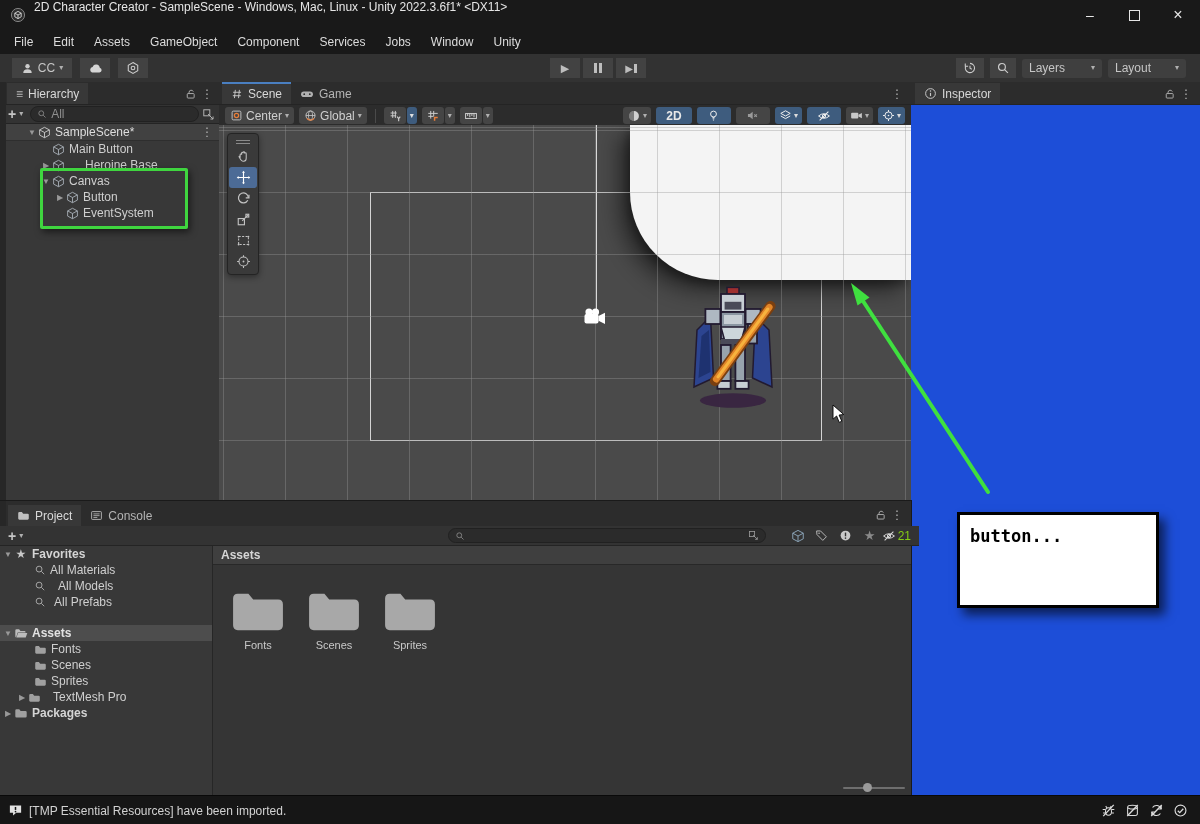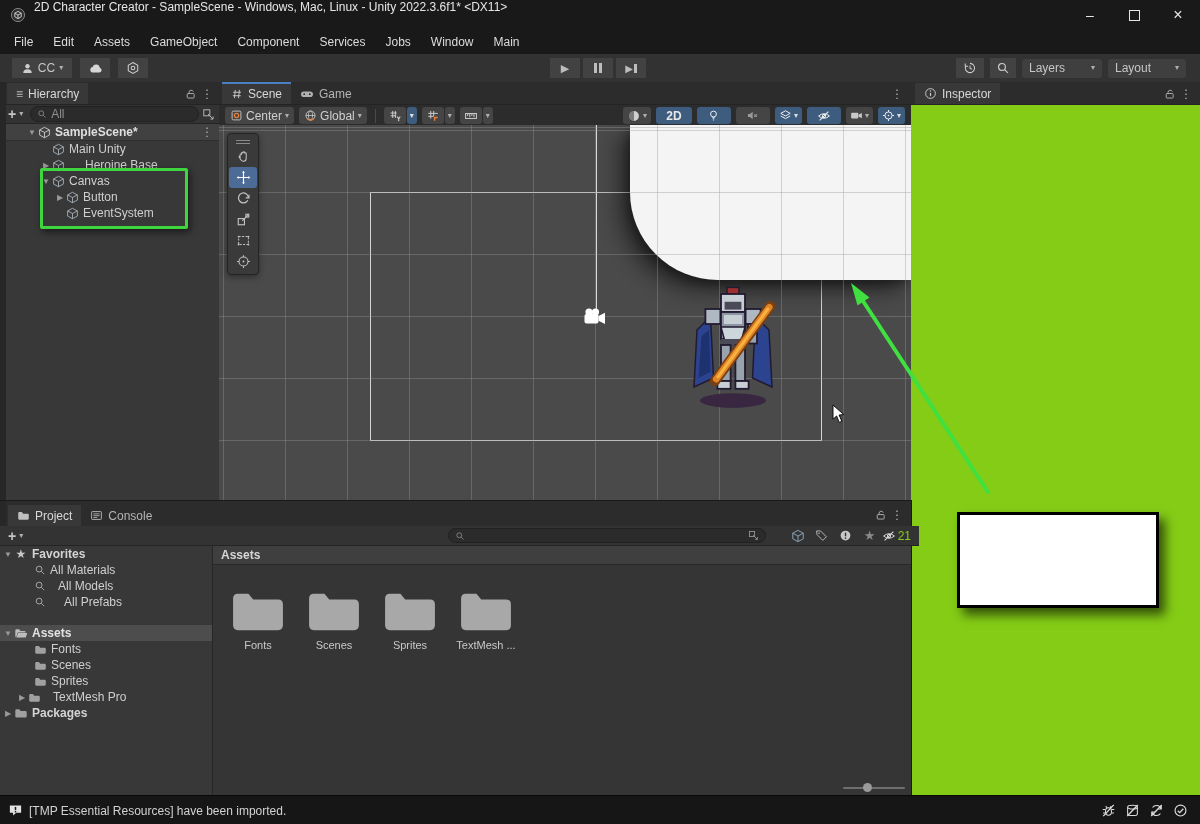--- a/index.html
+++ b/index.html
@@ -68,21 +68,21 @@
   .ppanel{left:0;top:500px;width:911px;height:295px;background:#383838;border-top:1px solid #1a1a1a;border-right:1px solid #1a1a1a}
   .ptoolbar{left:0;top:25px;width:911px;height:19px;background:#333;border-bottom:1px solid #242424}
   .pbody-left{left:0;top:45px;width:212px;height:250px;background:#383838}
   .pbody-right{left:213px;top:45px;width:698px;height:250px;background:#353535}
   .crumb{height:18px;background:#3f3f3f;border-bottom:1px solid #282828;display:flex;align-items:center;padding:0 8px;color:#d6d6d6;font-weight:bold}
   .tile{width:66px;display:flex;flex-direction:column;align-items:center;gap:6px}
   .tile .lbl{font-size:11px;color:#c9c9c9;white-space:nowrap}
   .sel-row{background:#4d4d4d}
 
   
-  .ipanel{left:911px;top:82px;width:289px;height:713px;background:#84cc16}
+  .ipanel{left:911px;top:82px;width:289px;height:713px;background:#1d4ed8}
 
   
   .statusbar{left:0;top:795px;width:1200px;height:29px;background:#161616;border-top:1px solid #090909;display:flex;align-items:center;color:#d2d2d2}
 
   
   .note{left:957px;top:512px;width:176px;height:74px;background:#fff;border:3px solid #000;z-index:61;
     box-shadow:6px 7px 10px rgba(0,0,0,.6);padding:8px 10px;
     font-family:"DejaVu Sans Mono","Liberation Mono",monospace;font-weight:bold;font-size:17px;line-height:27px;color:#000}
   .overlay{left:0;top:0;width:1200px;height:824px;z-index:60;pointer-events:none}
 </style>
@@ -286,21 +286,21 @@
 
 <div class="abs menubar" style="padding-left:4px">
   <span class="menu-item">File</span>
   <span class="menu-item">Edit</span>
   <span class="menu-item">Assets</span>
   <span class="menu-item">GameObject</span>
   <span class="menu-item">Component</span>
   <span class="menu-item">Services</span>
   <span class="menu-item">Jobs</span>
   <span class="menu-item">Window</span>
-  <span class="menu-item">Main</span>
+  <span class="menu-item">Unity</span>
 </div>
 
 <div class="abs toolbar">
   <div class="abs row" style="left:12px;top:4px;gap:8px">
     <div class="btn" style="width:60px">
       <span class="ic">
           <svg width="13" height="13" style="color:#cdcdcd">
             <use href="#s-person"></use>
           </svg>
         </span>
@@ -394,32 +394,32 @@
       </span>
   </div>
 
   <div class="hrow" style="background:#414141;border-bottom:1px solid #2e2e2e;height:16px">
     <span class="tri" style="margin-left:26px">▼</span>
     <span class="ic">
         <svg width="13" height="13" style="color:#cfcfcf">
           <use href="#s-cube"></use>
         </svg>
       </span>
-    <span style="margin-left:4px;font-weight:bold;color:#dedede">SampleScene*</span>
+    <span style="margin-left:4px;font-weight:normal;color:#dedede">SampleScene*</span>
     <span style="flex:1"></span>
     <span class="paneltools" style="margin-right:6px">⋮</span>
   </div>
   <div class="hrow">
     <span class="tri" style="margin-left:40px"></span>
     <span class="ic">
         <svg width="13" height="13" style="color:#a8b0b8">
           <use href="#s-cube"></use>
         </svg>
       </span>
-    <span style="margin-left:4px">Main Unity</span>
+    <span style="margin-left:4px">Main Button</span>
   </div>
   <div class="hrow">
     <span class="tri" style="margin-left:40px">▶</span>
     <span class="ic">
         <svg width="13" height="13" style="color:#a8b0b8">
           <use href="#s-cube"></use>
         </svg>
       </span>
     <span style="margin-left:20px">Heroine Base</span>
   </div>
@@ -780,21 +780,21 @@
           </svg>
         </span>
       <span style="margin-left:12px">All Models</span>
     </div>
     <div class="hrow">
       <span class="ic" style="margin-left:34px">
           <svg width="12" height="12" style="color:#a8a8a8">
             <use href="#s-search"></use>
           </svg>
         </span>
-      <span style="margin-left:18px">All Prefabs</span>
+      <span style="margin-left:8px">All Prefabs</span>
     </div>
     <div style="height:15px"></div>
     <div class="hrow sel-row">
       <span class="tri" style="margin-left:2px">▼</span>
       <span class="ic">
           <svg width="14" height="14" style="color:#bdbdbd">
             <use href="#s-folderopen"></use>
           </svg>
         </span>
       <span style="margin-left:4px;font-weight:bold;color:#e2e2e2">Assets</span>
@@ -860,26 +860,20 @@
         <svg width="58" height="46" style="color:#a8a8a8">
             <use href="#s-bigfolder"></use>
           </svg>
         <span class="lbl">Scenes</span>
       </div>
       <div class="tile">
         <svg width="58" height="46" style="color:#a8a8a8">
             <use href="#s-bigfolder"></use>
           </svg>
         <span class="lbl">Sprites</span>
-      </div>
-      <div class="tile">
-        <svg width="58" height="46" style="color:#a8a8a8">
-            <use href="#s-bigfolder"></use>
-          </svg>
-        <span class="lbl">TextMesh ...</span>
       </div>
     </div>
 
     <div class="abs" style="left:630px;top:237px;width:62px;height:10px">
       <div class="abs" style="left:0;top:4px;width:62px;height:2px;background:#6e6e6e;border-radius:1px"></div>
       <div class="abs" style="left:20px;top:0;width:9px;height:9px;background:#9a9a9a;border-radius:50%"></div>
     </div>
   </div>
 </div>
 
@@ -911,13 +905,14 @@
         <use href="#s-checkcircle"></use>
       </svg>
     </span>
 </div>
 
 <svg class="abs overlay" viewBox="0 0 1200 824">
   <line x1="988" y1="492" x2="863" y2="301" stroke="#3fe03f" stroke-width="4" stroke-linecap="round"></line>
   <polygon points="851,283 869.5,297.5 857.5,305.5" fill="#3fe03f"></polygon>
 </svg>
 <div class="abs note">
+  <div>button...</div>
 </div>
 
 </body></html>

